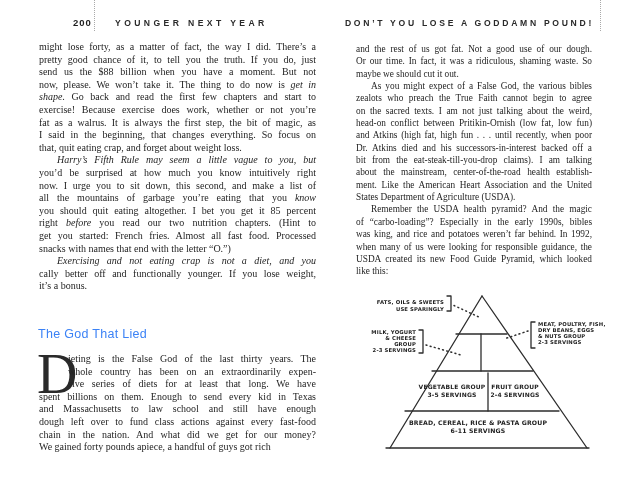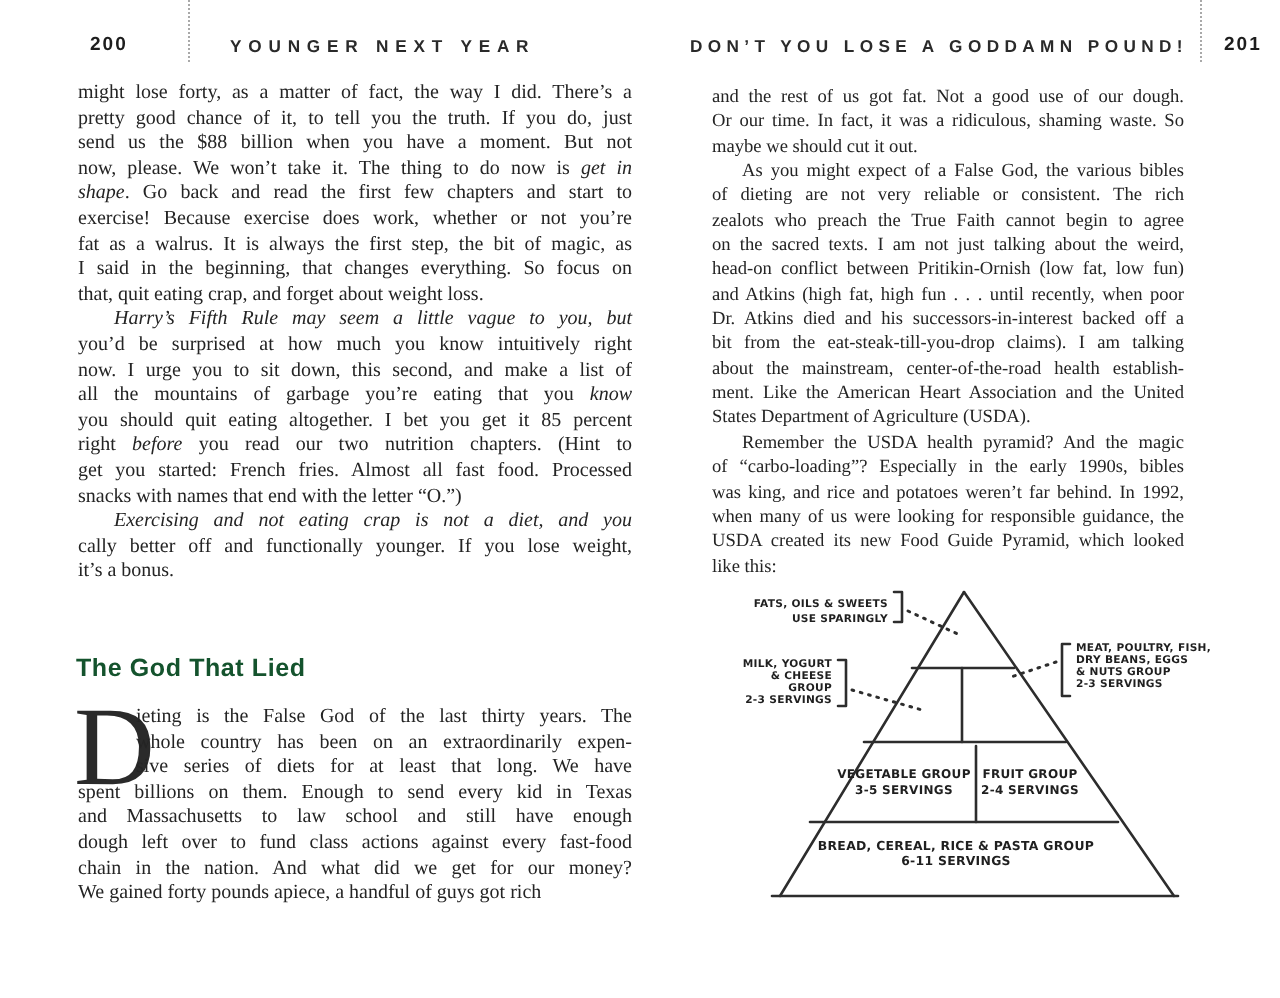--- a/index.html
+++ b/index.html
@@ -5,21 +5,21 @@
   html,body{margin:0;padding:0;}
   body{
     width:640px;height:499px;position:relative;overflow:hidden;
     background:#ffffff;
     font-family:"Liberation Serif", serif;
   }
   
   .folio{
     position:absolute;top:17px;
     font-family:"Liberation Sans", sans-serif;
-    font-weight:700;font-size:9.5px;letter-spacing:1px;color:#1d1d1d;
+    font-weight:700;font-size:9.5px;letter-spacing:1px;color:#1d1d1d;margin-left:28px;
   }
   .folio-left{left:45px;}
   .folio-right{left:612px;}
   .head-rule{
     position:absolute;top:0;height:31px;width:0;
     border-left:1px dotted #a9a9a9;
   }
   .head-rule-left{left:94px;}
   .head-rule-right{left:600px;}
   .running-head{
@@ -41,22 +41,22 @@
   }
   .line.last{text-align-last:left;}
   .col-left .line.ind,.col-left-2 .line.ind{padding-left:18px;font-style:italic;}
   .col-right .line.ind{padding-left:15px;}
   .line.dc{padding-left:29px;}
   em{font-style:italic;}
   
   .section-heading{
     position:absolute;left:38px;top:327px;
     font-family:"Liberation Sans", sans-serif;
-    font-weight:700;font-size:12.5px;line-height:15px;
-    letter-spacing:0.3px;color:#14532d;white-space:nowrap;
+    font-weight:400;font-size:12.5px;line-height:15px;
+    letter-spacing:0.3px;color:#3b82f6;white-space:nowrap;
   }
   .dropcap{
     position:absolute;left:37px;top:346px;
     font-family:"Liberation Serif", serif;
     font-weight:400;font-size:56px;line-height:56px;color:#2a2a2a;
   }
   
   .pyramid-svg{position:absolute;left:360px;top:285px;width:280px;height:175px;}
   .pyr-stroke{fill:none;stroke:#2d2d2d;stroke-width:1.3;stroke-linecap:round;stroke-linejoin:round;}
   .pyr-dots{fill:none;stroke:#2d2d2d;stroke-width:1.5;stroke-linecap:round;stroke-dasharray:0.9 3.4;}
@@ -111,21 +111,20 @@
     <div class="line">dough left over to fund class actions against every fast-food</div>
     <div class="line">chain in the nation. And what did we get for our money?</div>
     <div class="line last">We gained forty pounds apiece, a handful of guys got rich</div>
   </div>
 
 <div class="col col-right">
     <div class="line">and the rest of us got fat. Not a good use of our dough.</div>
     <div class="line">Or our time. In fact, it was a ridiculous, shaming waste. So</div>
     <div class="line last">maybe we should cut it out.</div>
     <div class="line ind">As you might expect of a False God, the various bibles</div>
-    <div class="line">of dieting are not very reliable or consistent. The rich</div>
     <div class="line">zealots who preach the True Faith cannot begin to agree</div>
     <div class="line">on the sacred texts. I am not just talking about the weird,</div>
     <div class="line">head-on conflict between Pritikin-Ornish (low fat, low fun)</div>
     <div class="line">and Atkins (high fat, high fun . . . until recently, when poor</div>
     <div class="line">Dr. Atkins died and his successors-in-interest backed off a</div>
     <div class="line">bit from the eat-steak-till-you-drop claims). I am talking</div>
     <div class="line">about the mainstream, center-of-the-road health establish-</div>
     <div class="line">ment. Like the American Heart Association and the United</div>
     <div class="line last">States Department of Agriculture (USDA).</div>
     <div class="line ind">Remember the USDA health pyramid? And the magic</div>

